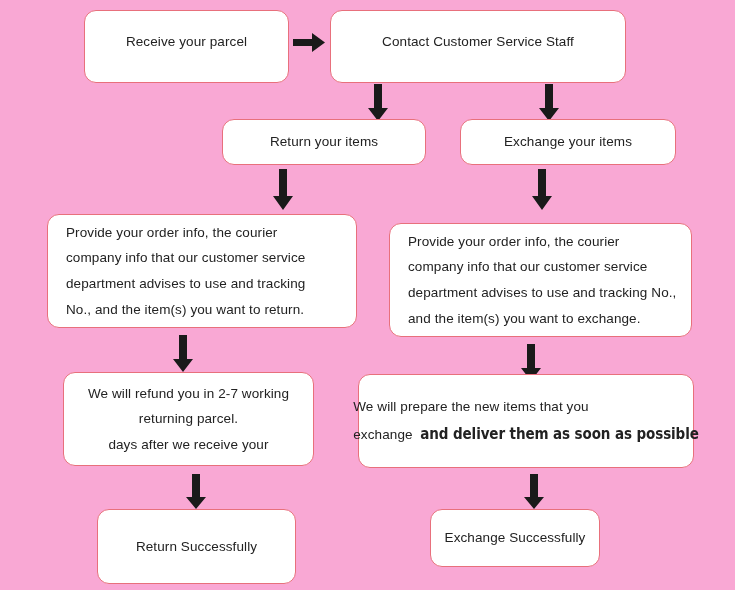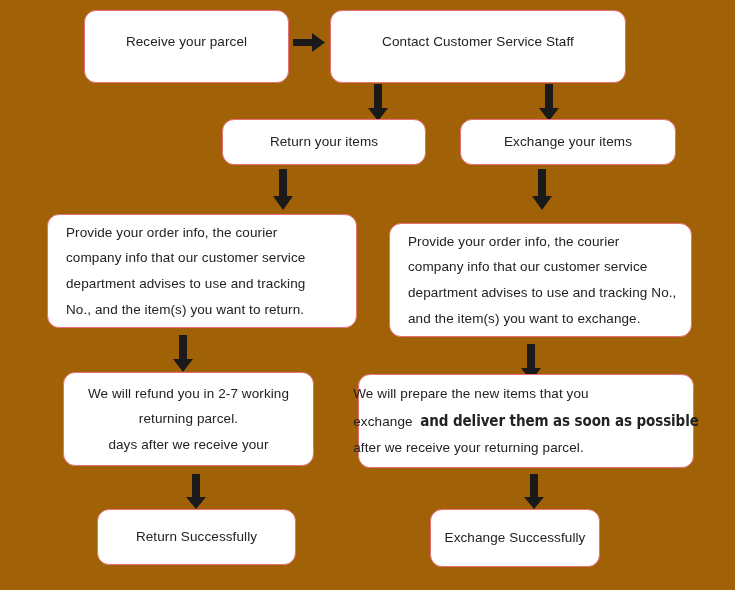--- a/index.html
+++ b/index.html
@@ -7,21 +7,21 @@
     padding: 0;
     background: #ffffff;
   }
   body {
     font-family: "Liberation Sans", sans-serif;
   }
   #canvas {
     position: relative;
     width: 735px;
     height: 590px;
-    background: #a16207;
+    background: #f9a8d4;
     overflow: hidden;
   }
 
   
   .node {
     position: absolute;
     box-sizing: border-box;
     border: 1.4px solid #e8707c;
     border-radius: 12px;
     background: #ffffff;
@@ -151,37 +151,36 @@
       <span class="line">We will refund you in 2-7 working</span>
       <span class="line">returning parcel.</span>
       <span class="line">days after we receive your</span>
     </span>
   </div>
 
   <div class="node" style="left:358px; top:374px; width:336px; height:94px;">
     <span class="ptext" style="text-align:left;">
       <span class="line">We will prepare the new items that you</span>
       <span class="line"><span>exchange</span>&nbsp; <span class="alt-font">and deliver them as soon as possible</span></span>
-      <span class="line">after we receive your returning parcel.</span>
     </span>
   </div>
 
   <div class="arrow" style="left:185px; top:473px; width:22px; height:38px;">
     <svg width="22" height="38" viewBox="0 0 22 38">
       <path d="M7 1 L15 1 L15 24 L21 24 L11 36 L1 24 L7 24 Z" fill="#1a1a1a"></path>
     </svg>
   </div>
 
   <div class="arrow" style="left:523px; top:473px; width:22px; height:38px;">
     <svg width="22" height="38" viewBox="0 0 22 38">
       <path d="M7 1 L15 1 L15 24 L21 24 L11 36 L1 24 L7 24 Z" fill="#1a1a1a"></path>
     </svg>
   </div>
 
-  <div class="node" style="left:97px; top:509px; width:199px; height:56px;">
+  <div class="node" style="left:97px; top:509px; width:199px; height:75px;">
     <span class="line">Return Successfully</span>
   </div>
 
   <div class="node" style="left:430px; top:509px; width:170px; height:58px;">
     <span class="line">Exchange Successfully</span>
   </div>
 
 </div>
 
 </body></html>

